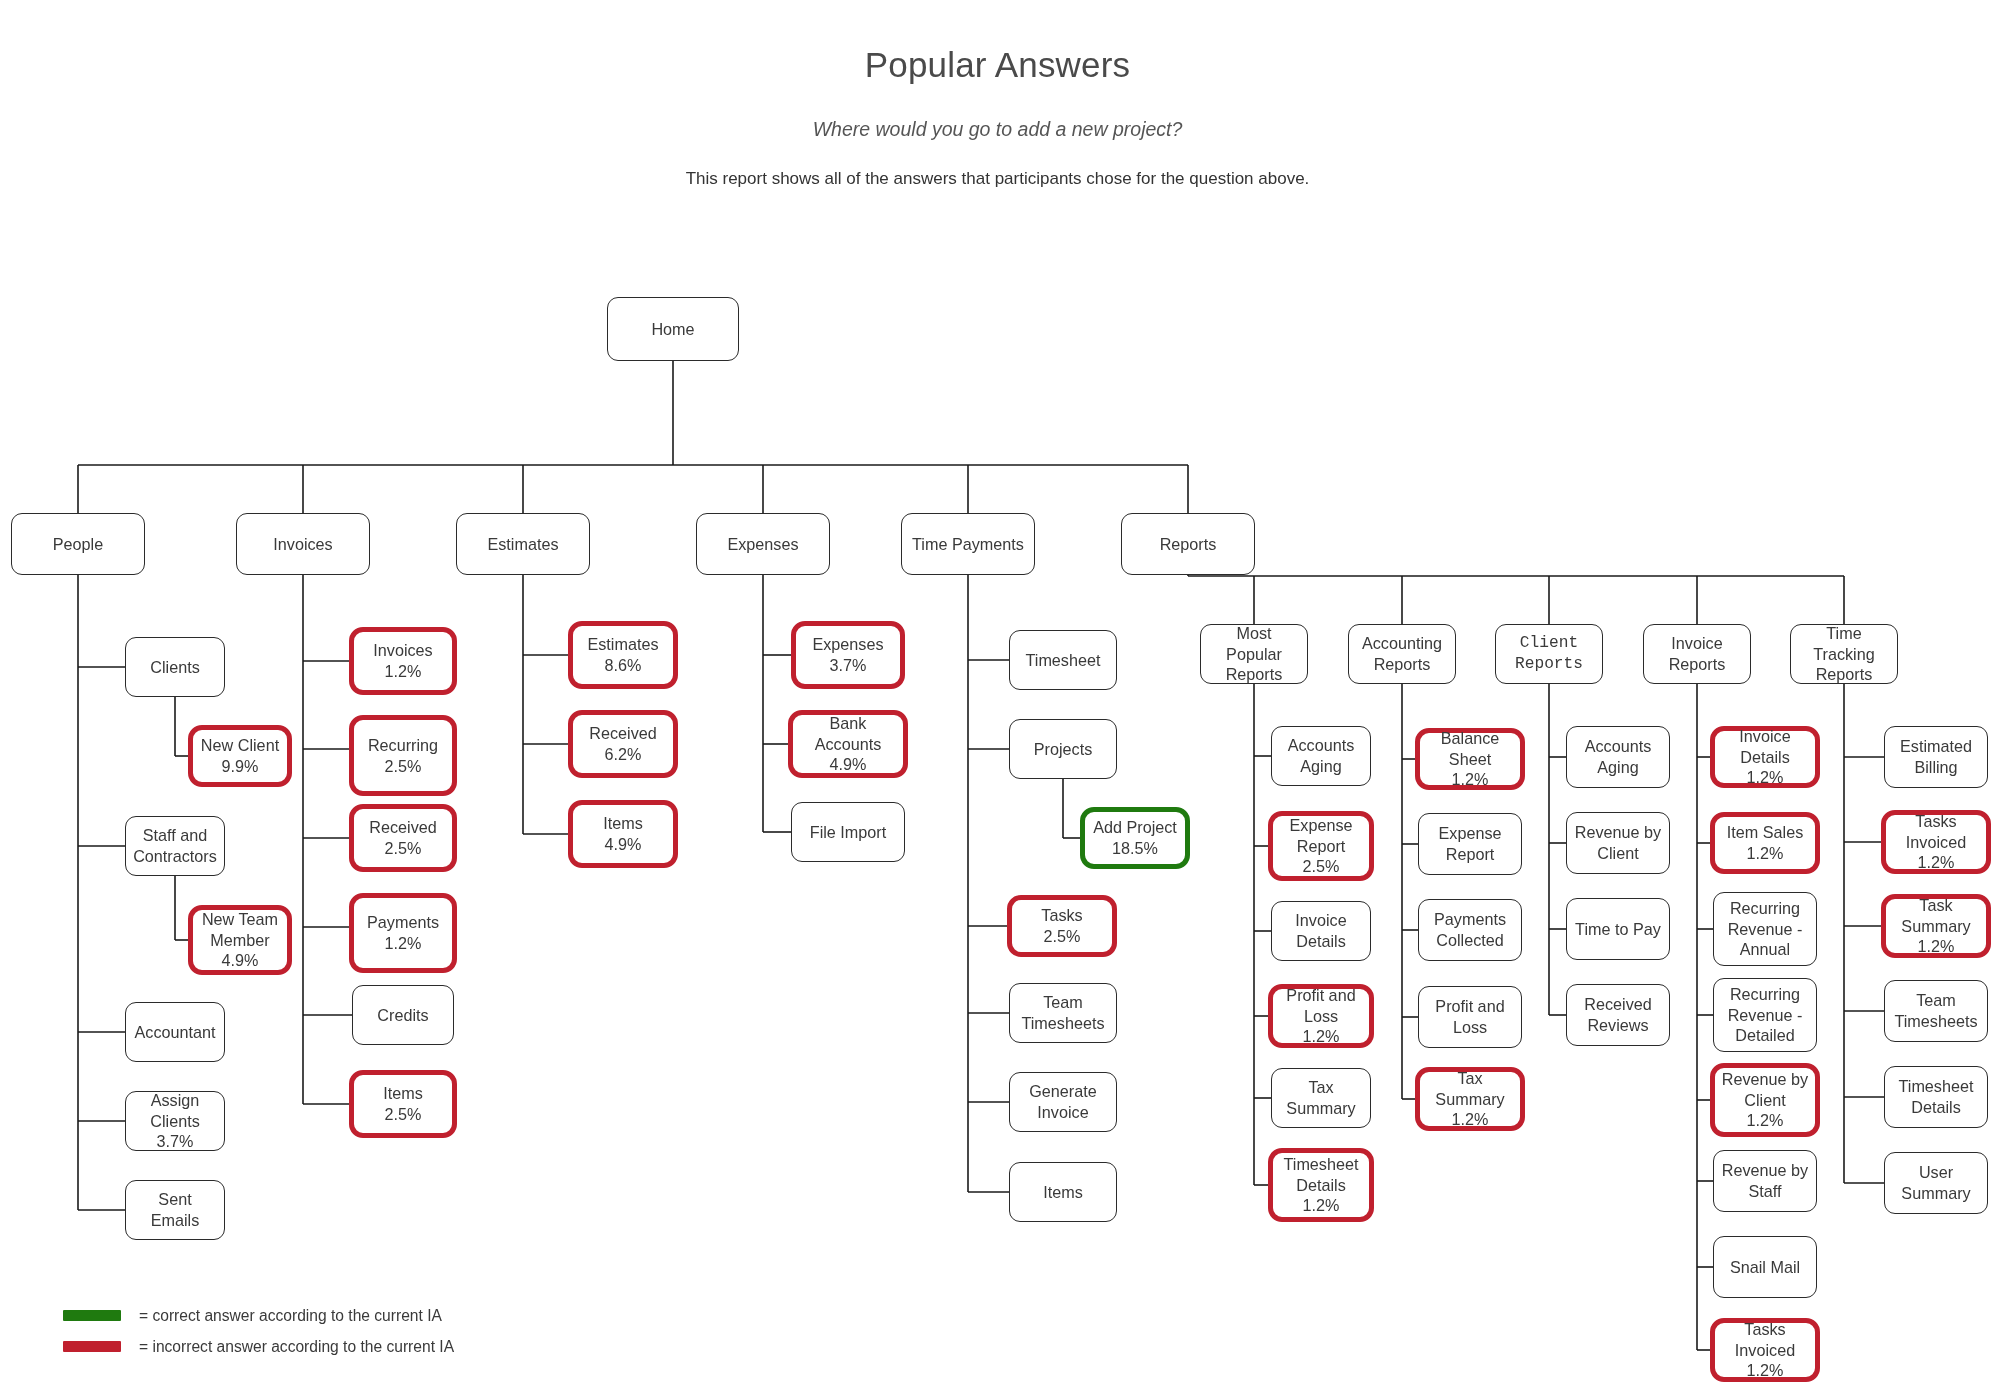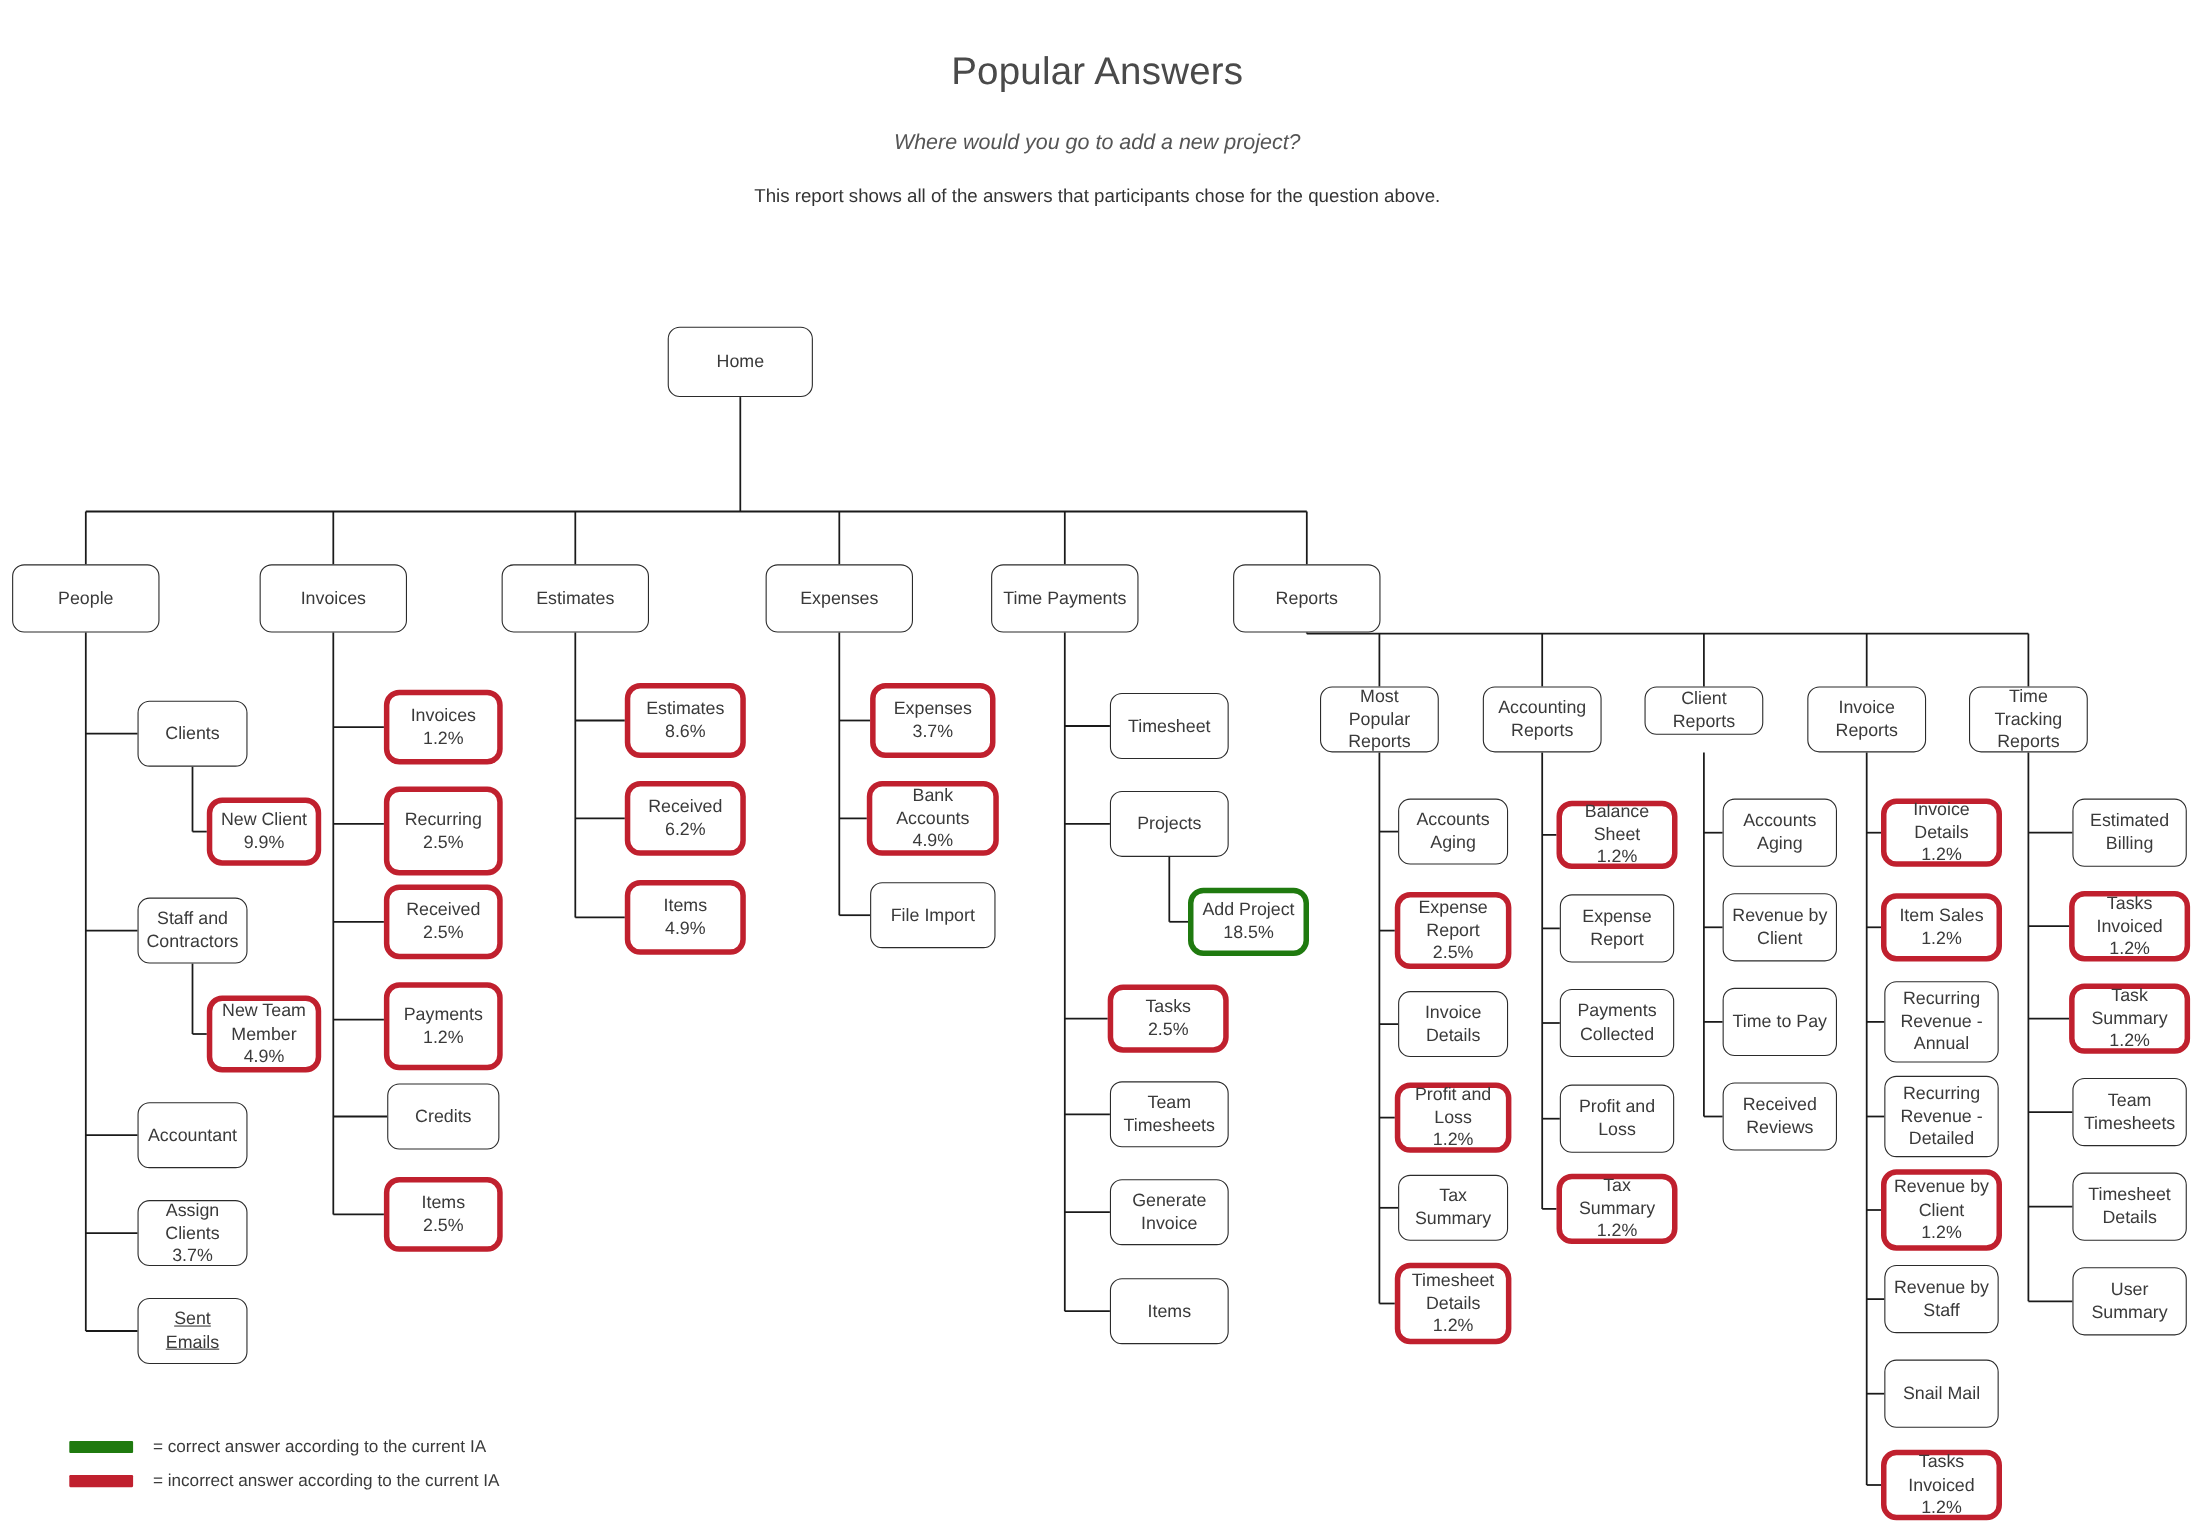--- a/index.html
+++ b/index.html
@@ -160,21 +160,21 @@
       </div>
       <div class="node wrong" style="left: 188px; top: 905px; width: 104px; height: 70px;">
         <div><span>New Team Member</span><span class="pct">4.9%</span></div>
       </div>
       <div class="node" style="left: 125px; top: 1002px; width: 100px; height: 60px;">
         <div><span>Accountant</span></div>
       </div>
       <div class="node" style="left: 125px; top: 1091px; width: 100px; height: 60px;">
         <div><span>Assign Clients</span><span class="pct">3.7%</span></div>
       </div>
-      <div class="node" style="left: 125px; top: 1180px; width: 100px; height: 60px; text-decoration: underline;">
+      <div class="node" style="left: 125px; top: 1180px; width: 100px; height: 60px;">
         <div><span>Sent Emails</span></div>
       </div>
       <div class="node wrong" style="left: 349px; top: 627px; width: 108px; height: 68px;">
         <div><span>Invoices</span><span class="pct">1.2%</span></div>
       </div>
       <div class="node wrong" style="left: 349px; top: 715px; width: 108px; height: 81px;">
         <div><span>Recurring</span><span class="pct">2.5%</span></div>
       </div>
       <div class="node wrong" style="left: 349px; top: 804px; width: 108px; height: 68px;">
         <div><span>Received</span><span class="pct">2.5%</span></div>
@@ -226,21 +226,21 @@
       </div>
       <div class="node" style="left: 1009px; top: 1162px; width: 108px; height: 60px;">
         <div><span>Items</span></div>
       </div>
       <div class="node" style="left: 1200px; top: 624px; width: 108px; height: 60px;">
         <div><span>Most Popular Reports</span></div>
       </div>
       <div class="node" style="left: 1348px; top: 624px; width: 108px; height: 60px;">
         <div><span>Accounting Reports</span></div>
       </div>
-      <div class="node" style="left: 1495px; top: 624px; width: 108px; height: 44px;">
+      <div class="node" style="left: 1495px; top: 624px; width: 108px; height: 60px; font-family: Liberation Mono, monospace;">
         <div><span>Client Reports</span></div>
       </div>
       <div class="node" style="left: 1643px; top: 624px; width: 108px; height: 60px;">
         <div><span>Invoice Reports</span></div>
       </div>
       <div class="node" style="left: 1790px; top: 624px; width: 108px; height: 60px;">
         <div><span>Time Tracking Reports</span></div>
       </div>
       <div class="node" style="left: 1271px; top: 726px; width: 100px; height: 60px;">
         <div><span>Accounts Aging</span></div>

